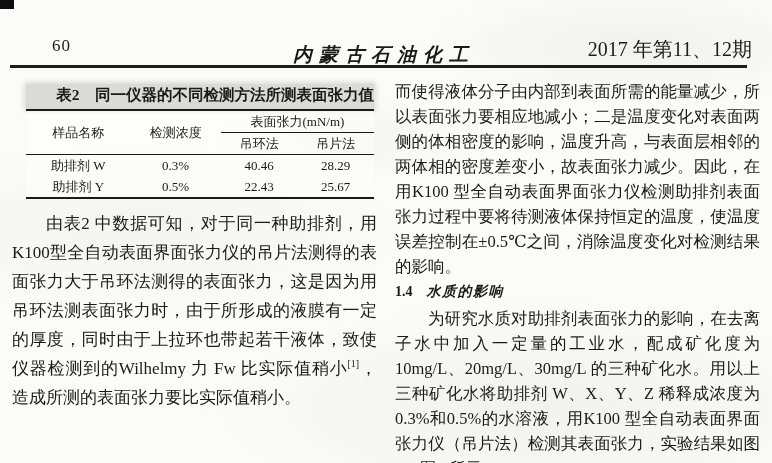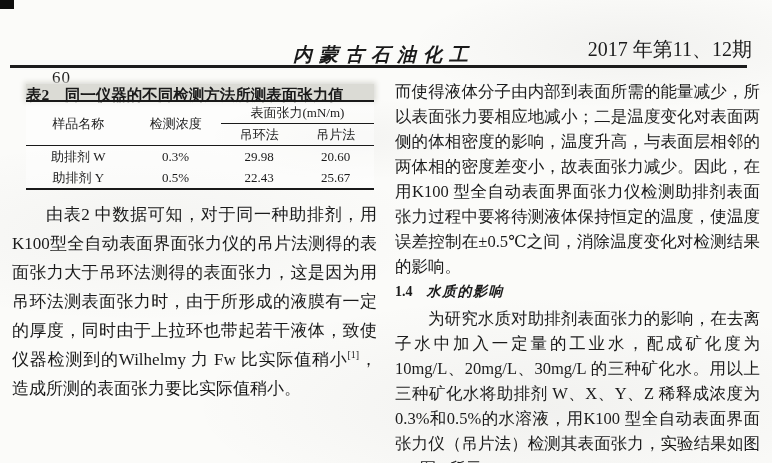--- a/index.html
+++ b/index.html
@@ -9,39 +9,39 @@
     color:#1a1a1a;
     background:
       radial-gradient(ellipse 320px 90px at 82% 10%, rgba(60,60,55,0.05), transparent 70%),
       radial-gradient(ellipse 420px 130px at 18% 50%, rgba(60,60,55,0.04), transparent 70%),
       radial-gradient(ellipse 500px 160px at 70% 88%, rgba(60,60,55,0.05), transparent 70%),
       radial-gradient(ellipse 200px 60px at 45% 30%, rgba(60,60,55,0.04), transparent 70%),
       #fbfbf9;
   }
   .corner-mark{position:absolute;top:0;left:0;width:14px;height:9px;background:#0d0d0d;}
   .header{position:absolute;top:34px;left:10px;width:748px;height:24px;}
-  .page-number{position:absolute;left:42px;top:2px;font-size:17px;letter-spacing:1px;margin-top:32px;}
+  .page-number{position:absolute;left:42px;top:2px;font-size:17px;letter-spacing:1px;}
   .journal-title{
     position:absolute;left:50%;transform:translateX(-50%);top:8px;
     font-size:19px;font-weight:700;font-style:italic;letter-spacing:7px;white-space:nowrap;
   }
   .issue{position:absolute;right:6px;top:2px;font-size:20px;white-space:nowrap;}
   .header-rule{position:absolute;top:65px;left:10px;width:737px;height:3px;background:#1c1c1c;}
   .columns{position:absolute;top:79px;left:12px;width:748px;display:flex;gap:18px;}
   .col{text-align:justify;}
   .col-left{width:365px;font-size:17px;line-height:29px;}
   .col-right{width:365px;font-size:16.5px;line-height:25px;}
   p{margin:0;}
   .indent{text-indent:2em;}
   sup.ref{font-size:10px;line-height:0;}
 
   
   .table-wrap{margin:5px 0 10px 14px;width:348px;}
   .table-caption{
-    font-size:15.5px;font-weight:700;text-align:left;line-height:22px;height:16px;
+    font-size:15.5px;font-weight:700;text-align:right;line-height:22px;height:25px;
     background:#dbdbd5;box-shadow:0 0 5px 2px #dbdbd5;white-space:nowrap;
   }
   table.paper-table{
     width:100%;border-collapse:collapse;font-size:13px;
     border-top:2.5px solid #1a1a1a;border-bottom:2.5px solid #1a1a1a;
     background:rgba(255,255,255,0.45);
   }
   table.paper-table th, table.paper-table td{
     font-weight:400;padding:0;text-align:center;height:21px;line-height:21px;white-space:nowrap;
   }
@@ -84,22 +84,22 @@
           </tr>
           <tr>
             <th class="col-ring">吊环法</th>
             <th class="col-plate">吊片法</th>
           </tr>
         </thead>
         <tbody>
           <tr>
             <td class="sample-cell">助排剂 W</td>
             <td>0.3%</td>
-            <td>29.98</td>
-            <td>20.60</td>
+            <td>40.46</td>
+            <td>28.29</td>
           </tr>
           <tr>
             <td class="sample-cell">助排剂 Y</td>
             <td>0.5%</td>
             <td>22.43</td>
             <td>25.67</td>
           </tr>
         </tbody>
       </table>
     </div>

